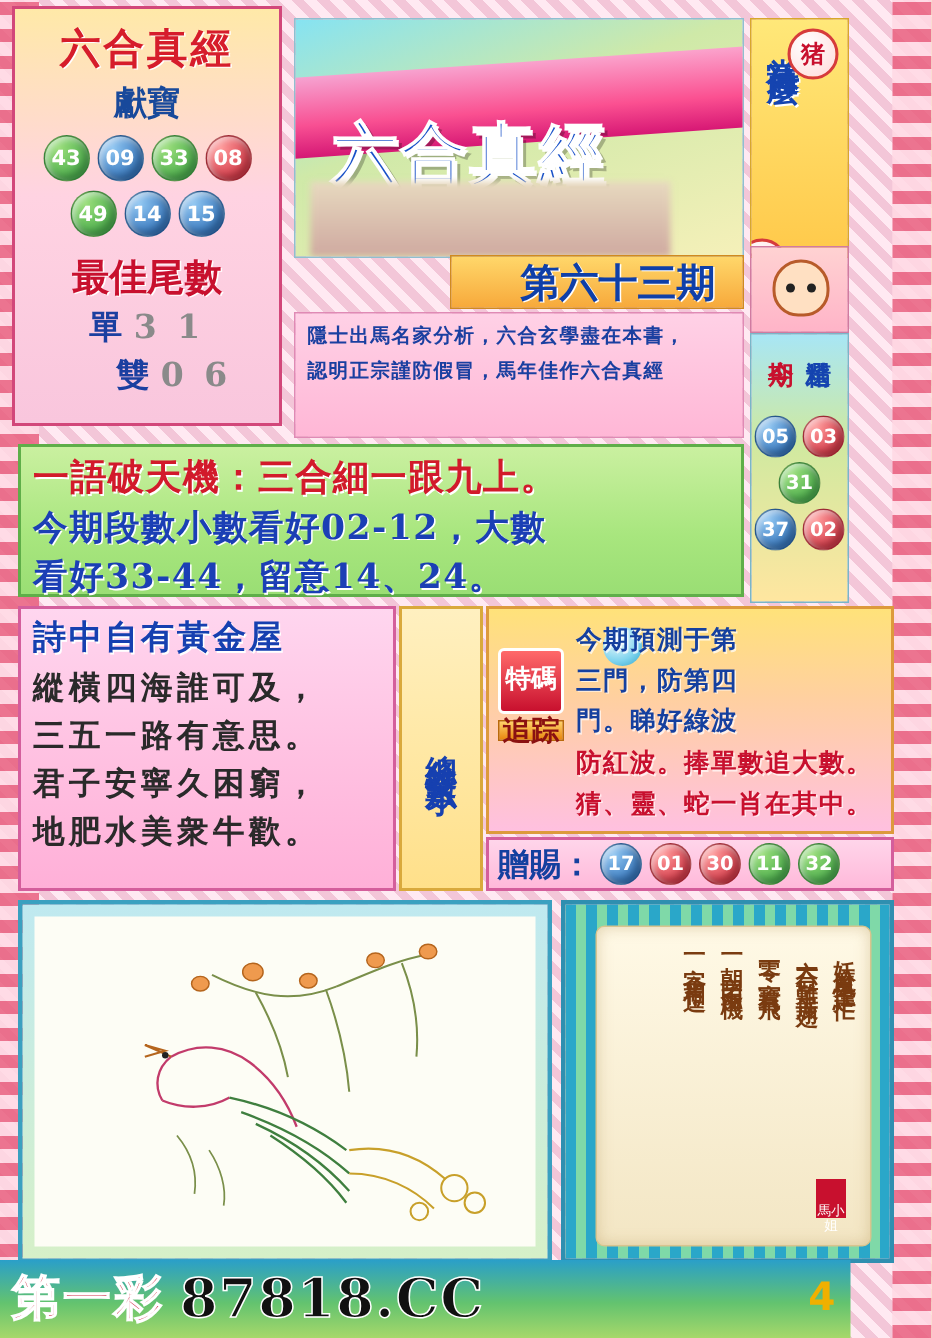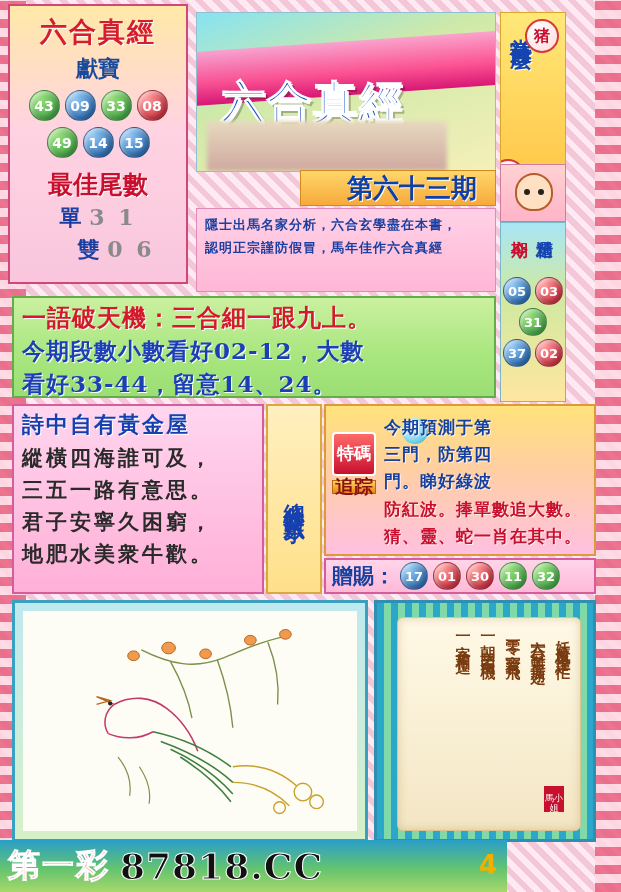--- a/index.html
+++ b/index.html
@@ -335,27 +335,27 @@
   }
   #scroll-cols .c {
     writing-mode:vertical-rl;
     font-size:15px; font-weight:bold; color:#7a3b10;
     font-family:"DejaVu Serif","Liberation Serif",serif;
     letter-spacing:5px;
   }
   #seal {
     position:absolute; right:16px; bottom:18px; width:20px; height:26px;
     background:#c8102e; color:#fff; font-size:9px; text-align:center;
-    line-height:1.1; padding-top:8px;
+    line-height:1.1; padding-top:18px;
     font-family:"DejaVu Serif","Liberation Serif",serif;
   }
 
   
   #footer {
-    position:absolute; left:0; top:840px; width:507px; height:52px;
+    position:absolute; left:0; top:840px; width:567px; height:52px;
     background:linear-gradient(180deg,#2a9fc9,#63c36f 55%,#a7d86a);
     display:flex; align-items:center;
   }
   #footer-left {
     font-size:32px; font-weight:bold; color:#c8102e;
     font-family:"DejaVu Serif","Liberation Serif",serif;
     -webkit-text-stroke:1px #fff;
     padding-left:8px; letter-spacing:2px;
   }
   #footer-url {

